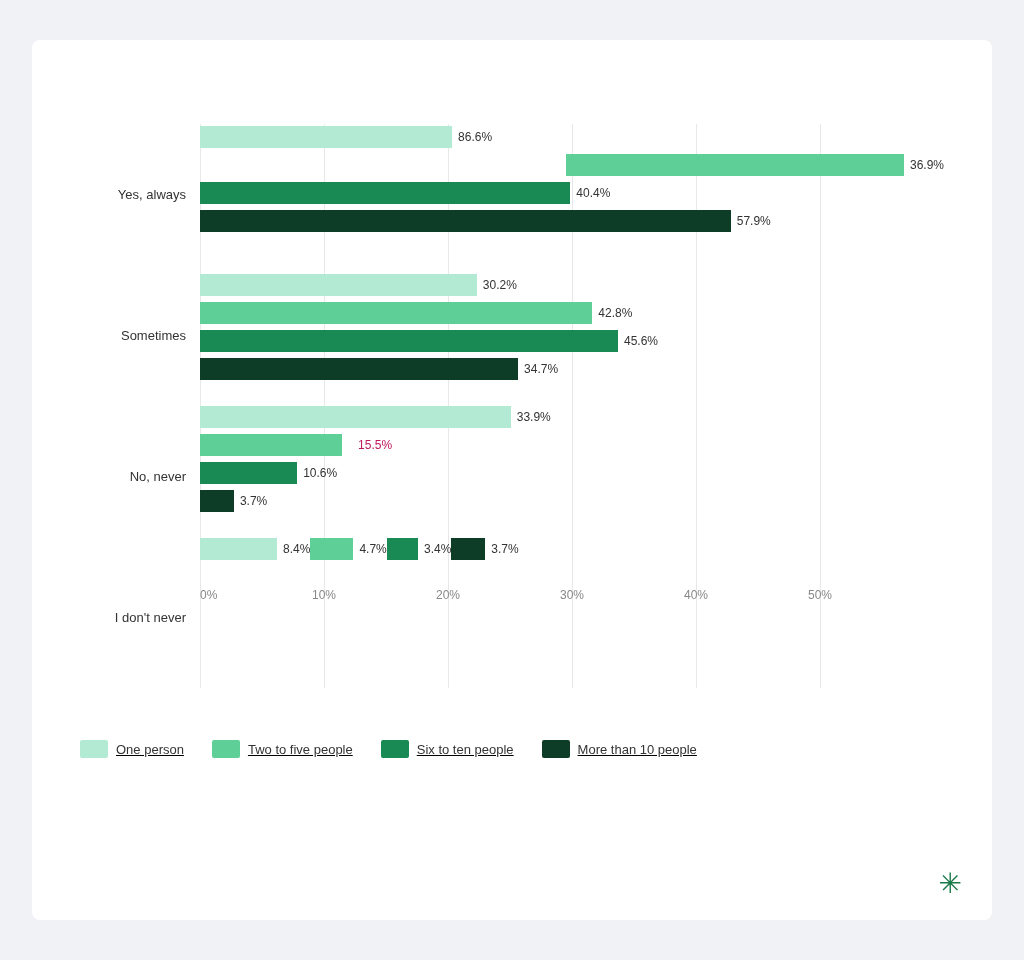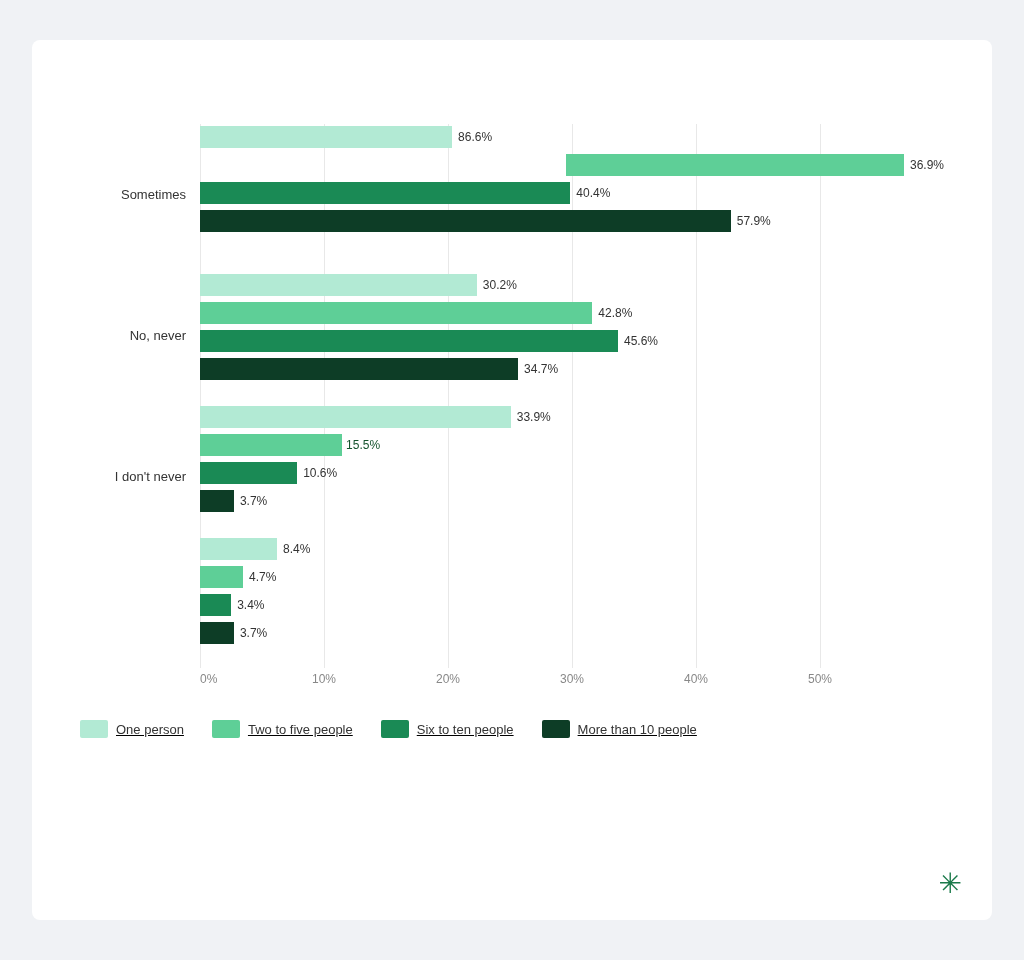--- a/index.html
+++ b/index.html
@@ -51,20 +51,23 @@
 </head>
 <body>
 
 <div class="chart-container">
   <div class="chart-title"></div>
 
   <div class="chart-area">
 
     <div id="chart-inner" style="width:100%; display:flex; flex-direction:row;">
     <div style="width: 120px; flex-shrink: 0; display: flex; flex-direction: column;">
+          <div style="height: 141px; display: flex; align-items: center; justify-content: flex-end; padding-right: 14px;">
+            <span style="font-size: 13px; color: rgb(51, 51, 51); text-align: right; line-height: 1.2;">Yes, always</span>
+          </div>
           <div style="height: 141px; display: flex; align-items: center; justify-content: flex-end; padding-right: 14px;">
             <span style="font-size: 13px; color: rgb(51, 51, 51); text-align: right; line-height: 1.2;">Sometimes</span>
           </div>
           <div style="height: 141px; display: flex; align-items: center; justify-content: flex-end; padding-right: 14px;">
             <span style="font-size: 13px; color: rgb(51, 51, 51); text-align: right; line-height: 1.2;">No, never</span>
           </div>
           <div style="height: 141px; display: flex; align-items: center; justify-content: flex-end; padding-right: 14px;">
             <span style="font-size: 13px; color: rgb(51, 51, 51); text-align: right; line-height: 1.2;">I don't never</span>
           </div>
           <div style="height: 24px;"></div>
@@ -114,32 +117,32 @@
               <span style="font-size: 12px; color: rgb(51, 51, 51); margin-left: 6px; white-space: nowrap;">34.7%</span>
             </div>
           </div>
           <div style="display: flex; flex-direction: column; margin-bottom: 20px; position: relative; z-index: 1;">
             <div style="display: flex; align-items: center; margin-bottom: 3px; height: 25px;">
               <div style="height: 22px; width: 310.75px; background: rgb(178, 234, 212); flex-shrink: 0; min-width: 2px;"></div>
               <span style="font-size: 12px; color: rgb(51, 51, 51); margin-left: 6px; white-space: nowrap;">33.9%</span>
             </div>
             <div style="display: flex; align-items: center; margin-bottom: 3px; height: 25px;">
               <div style="height: 22px; width: 142.083px; background: rgb(94, 207, 151); flex-shrink: 0; min-width: 2px;"></div>
-              <span style="font-size: 12px; color: #14532d; margin-left: 4px; white-space: nowrap;">15.5%</span>
+              <span style="font-size: 12px; color: #be185d; margin-left: 16px; white-space: nowrap;">15.5%</span>
             </div>
             <div style="display: flex; align-items: center; margin-bottom: 3px; height: 25px;">
               <div style="height: 22px; width: 97.1667px; background: rgb(26, 138, 85); flex-shrink: 0; min-width: 2px;"></div>
               <span style="font-size: 12px; color: rgb(51, 51, 51); margin-left: 6px; white-space: nowrap;">10.6%</span>
             </div>
             <div style="display: flex; align-items: center; margin-bottom: 3px; height: 25px;">
               <div style="height: 22px; width: 33.9167px; background: rgb(13, 61, 38); flex-shrink: 0; min-width: 2px;"></div>
               <span style="font-size: 12px; color: rgb(51, 51, 51); margin-left: 6px; white-space: nowrap;">3.7%</span>
             </div>
           </div>
-          <div style="display: flex; flex-direction: column; margin-bottom: 20px; position: relative; z-index: 1;">
+          <div style="display: flex; flex-direction: row; margin-bottom: 20px; position: relative; z-index: 1;">
             <div style="display: flex; align-items: center; margin-bottom: 3px; height: 25px;">
               <div style="height: 22px; width: 77px; background: rgb(178, 234, 212); flex-shrink: 0; min-width: 2px;"></div>
               <span style="font-size: 12px; color: rgb(51, 51, 51); margin-left: 6px; white-space: nowrap;">8.4%</span>
             </div>
             <div style="display: flex; align-items: center; margin-bottom: 3px; height: 25px;">
               <div style="height: 22px; width: 43.0833px; background: rgb(94, 207, 151); flex-shrink: 0; min-width: 2px;"></div>
               <span style="font-size: 12px; color: rgb(51, 51, 51); margin-left: 6px; white-space: nowrap;">4.7%</span>
             </div>
             <div style="display: flex; align-items: center; margin-bottom: 3px; height: 25px;">
               <div style="height: 22px; width: 31.1667px; background: rgb(26, 138, 85); flex-shrink: 0; min-width: 2px;"></div>

